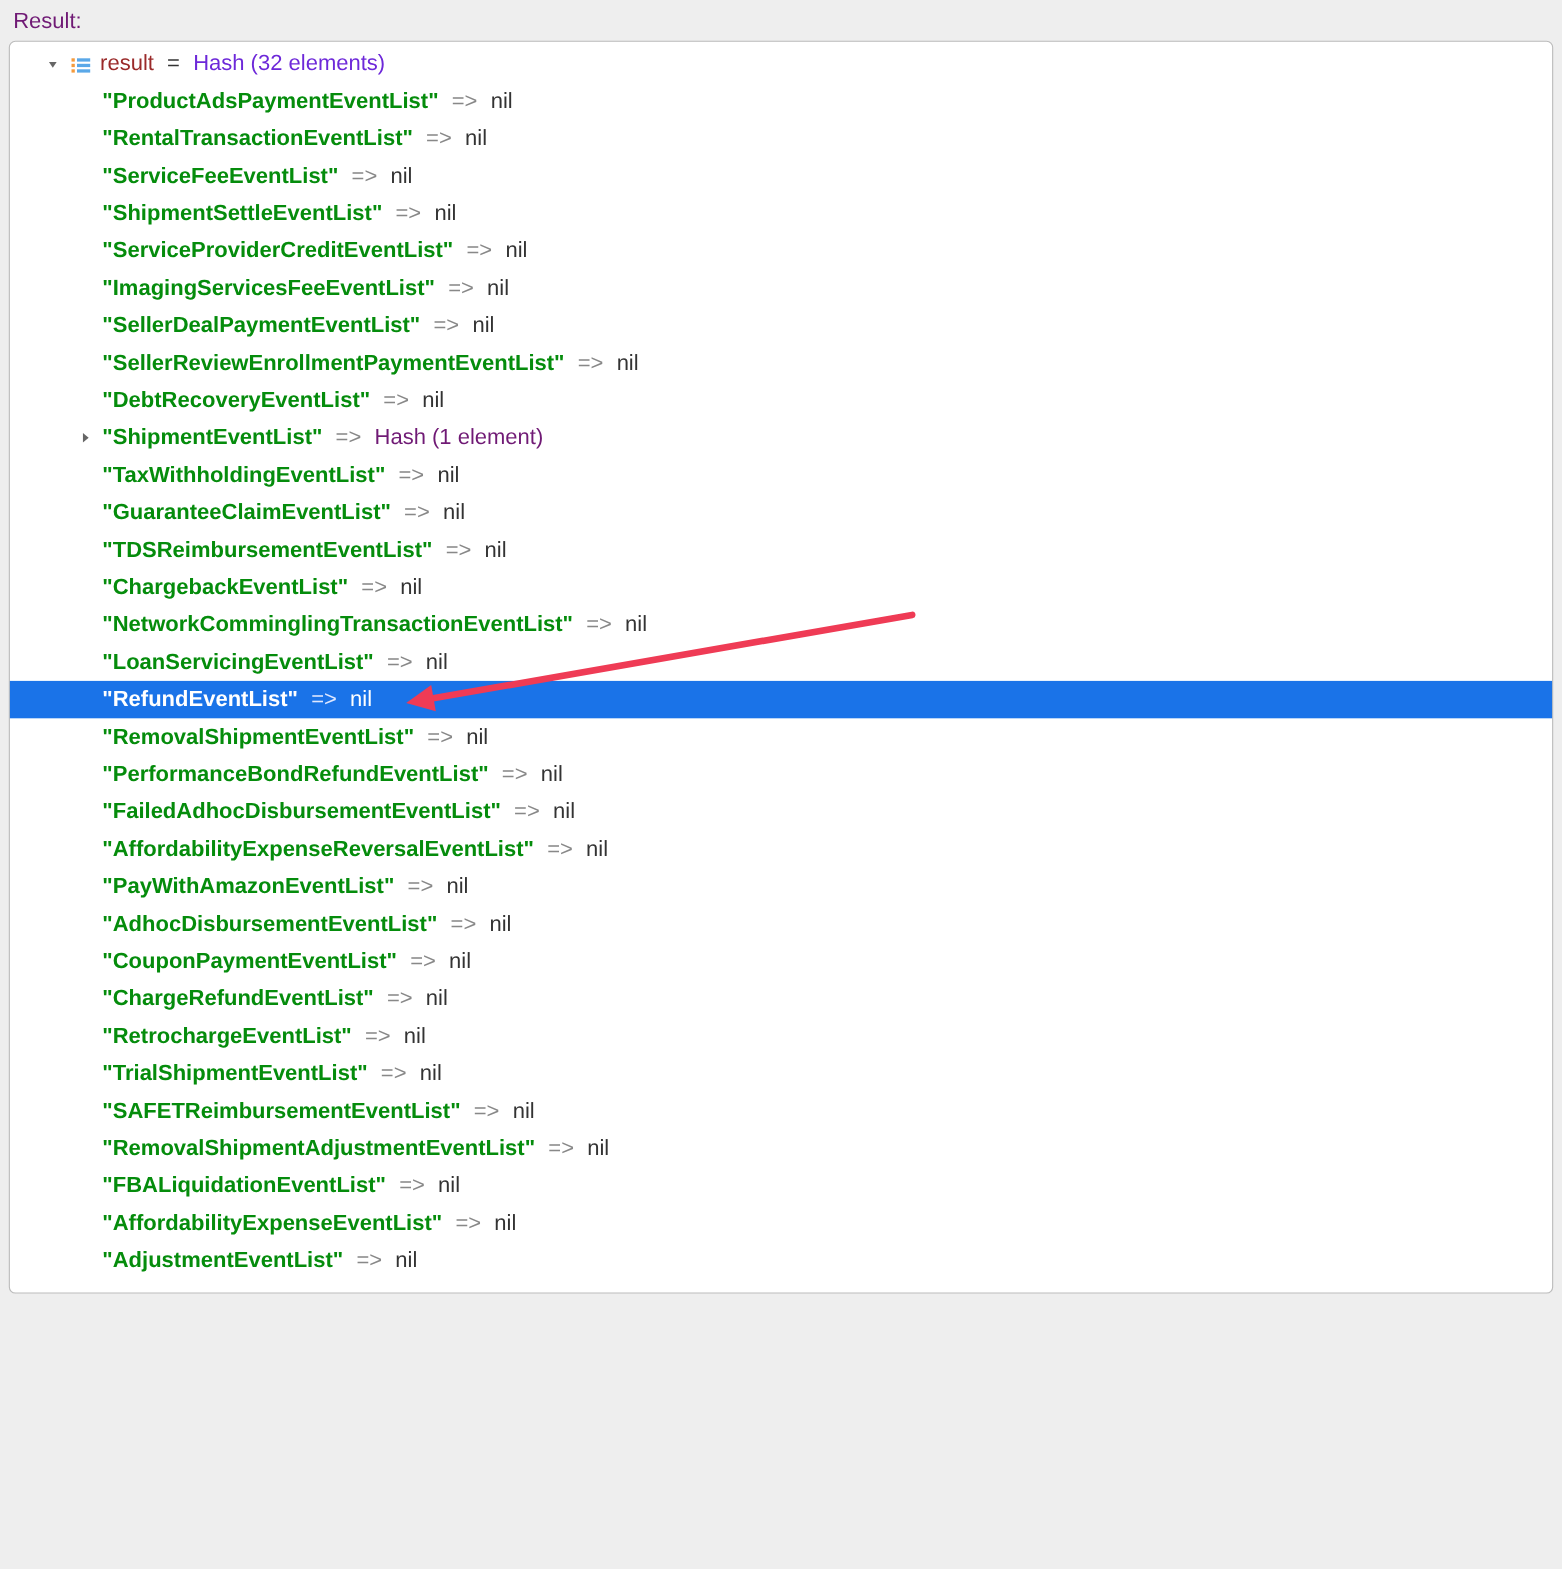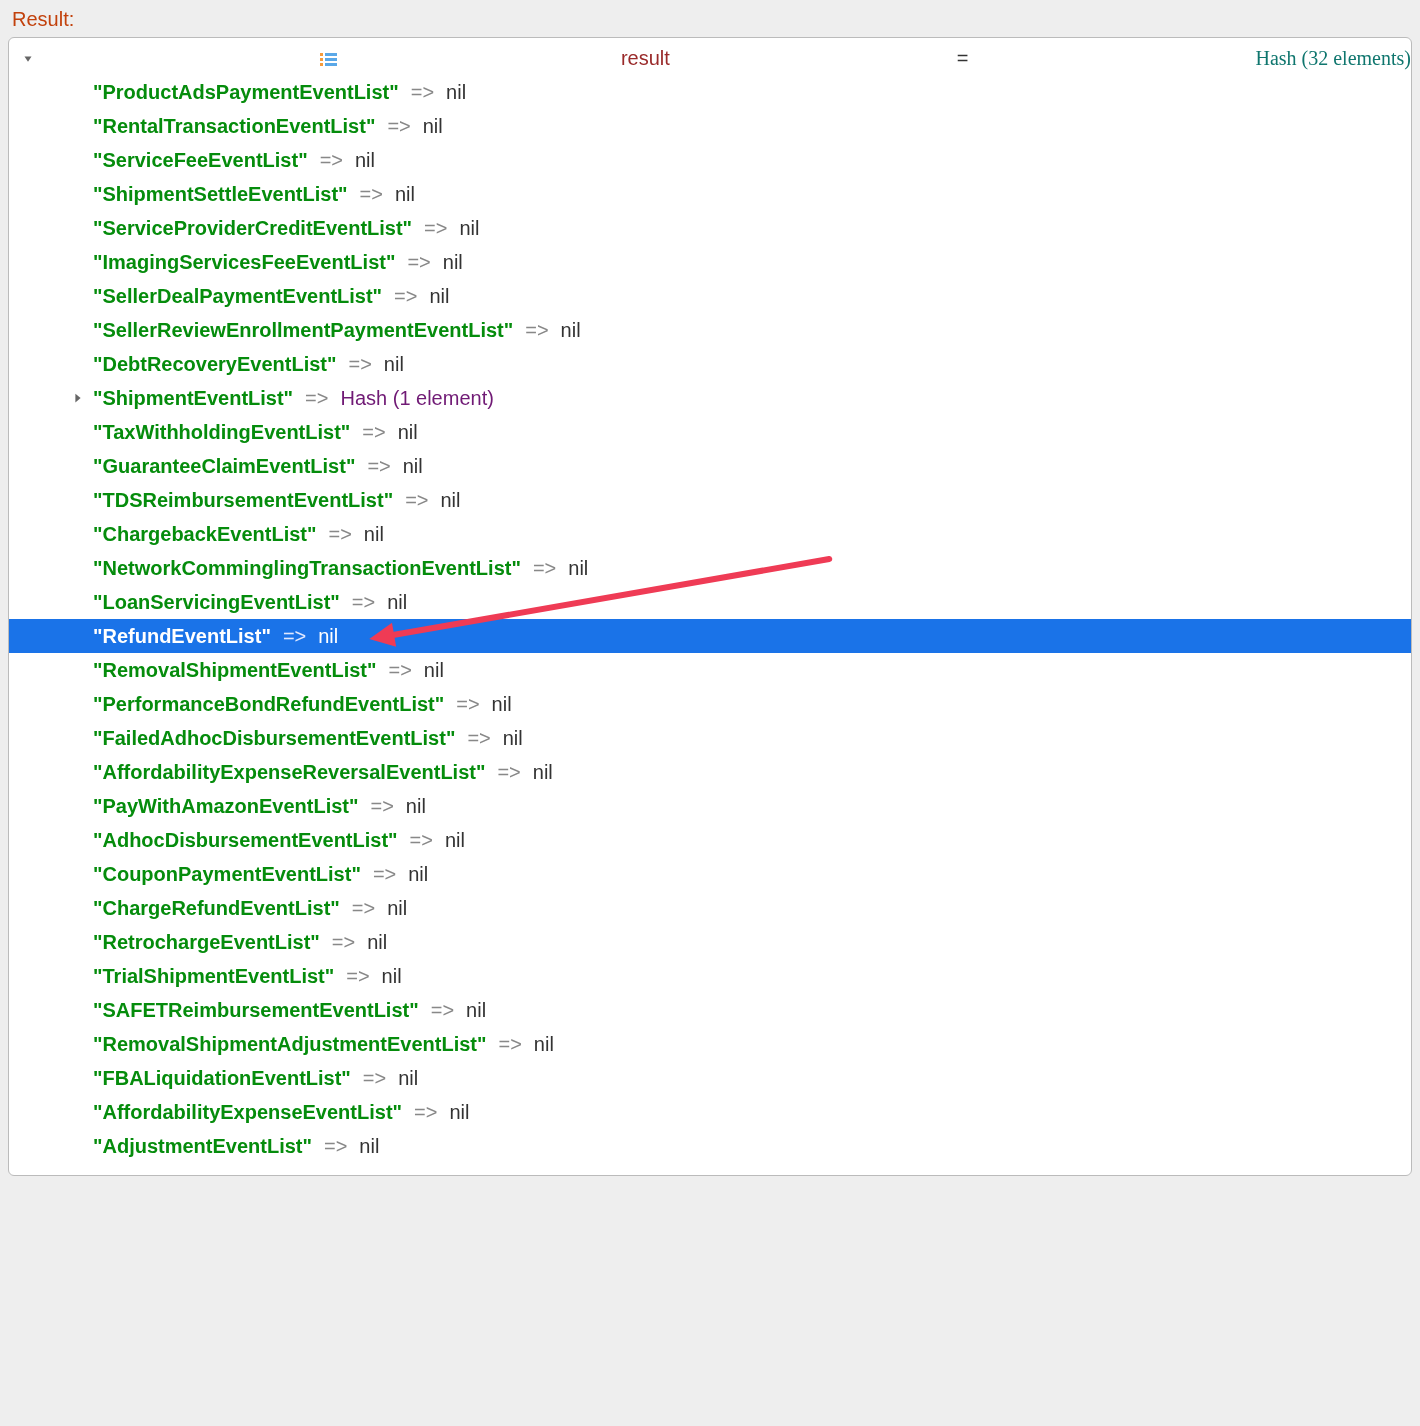--- a/index.html
+++ b/index.html
@@ -3,59 +3,58 @@
 <meta charset="utf-8">
 <style>
   * { box-sizing: border-box; margin: 0; padding: 0; }
   body {
     background: #eeeeee;
     font-family: -apple-system, BlinkMacSystemFont, "Segoe UI", Arial, sans-serif;
     font-size: 20px;
     padding: 8px;
   }
   .header-label {
-    color: #c2410c;
+    color: #701a75;
     font-size: 20px;
     margin-bottom: 6px;
     padding-left: 4px;
   }
   .panel {
     background: #fff;
     border: 1.5px solid #bbb;
     border-radius: 6px;
     padding: 6px 0 12px 0;
     position: relative;
   }
   .root-row {
     display: flex;
     align-items: center;
     gap: 6px;
-    padding: 3px 0 3px 10px;
-    justify-content: space-between;
+    padding: 3px 0 3px 30px;
   }
   .toggle {
     display: inline-flex;
     align-items: center;
     justify-content: center;
     width: 18px;
     height: 18px;
     color: #555;
   }
   .toggle svg { width: 14px; height: 14px; }
   .hash-icon {
     display: inline-flex;
     align-items: center;
     justify-content: center;
     width: 22px;
     height: 18px;
   }
   .hash-icon svg { width: 20px; height: 16px; }
   .var-name { color: #9a2a2a; }
   .eq-op { color: #333; padding: 0 6px; }
-  .type-text { color: #0f766e; font-family: Liberation Serif, serif; }
+  .type-text { color: #6d28d9; }
   .entry-list { margin-top: 2px; }
   .entry {
     display: flex;
     align-items: center;
     gap: 6px;
     padding: 3.5px 0 3.5px 84px;
     line-height: 1.35;
     white-space: nowrap;
   }
   .entry .toggle-inline {

